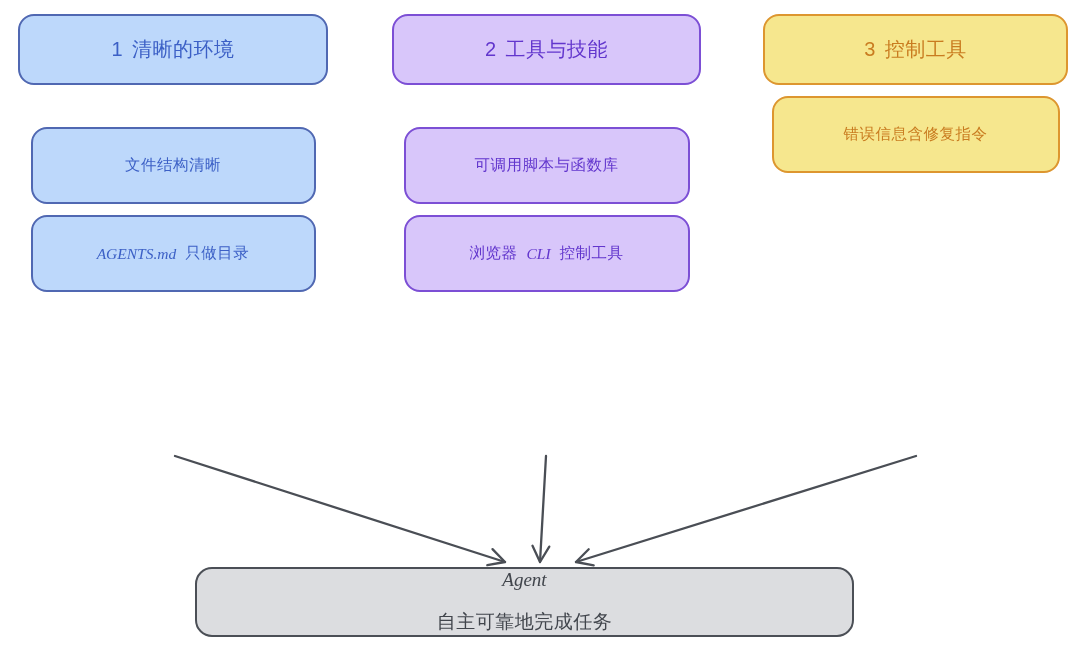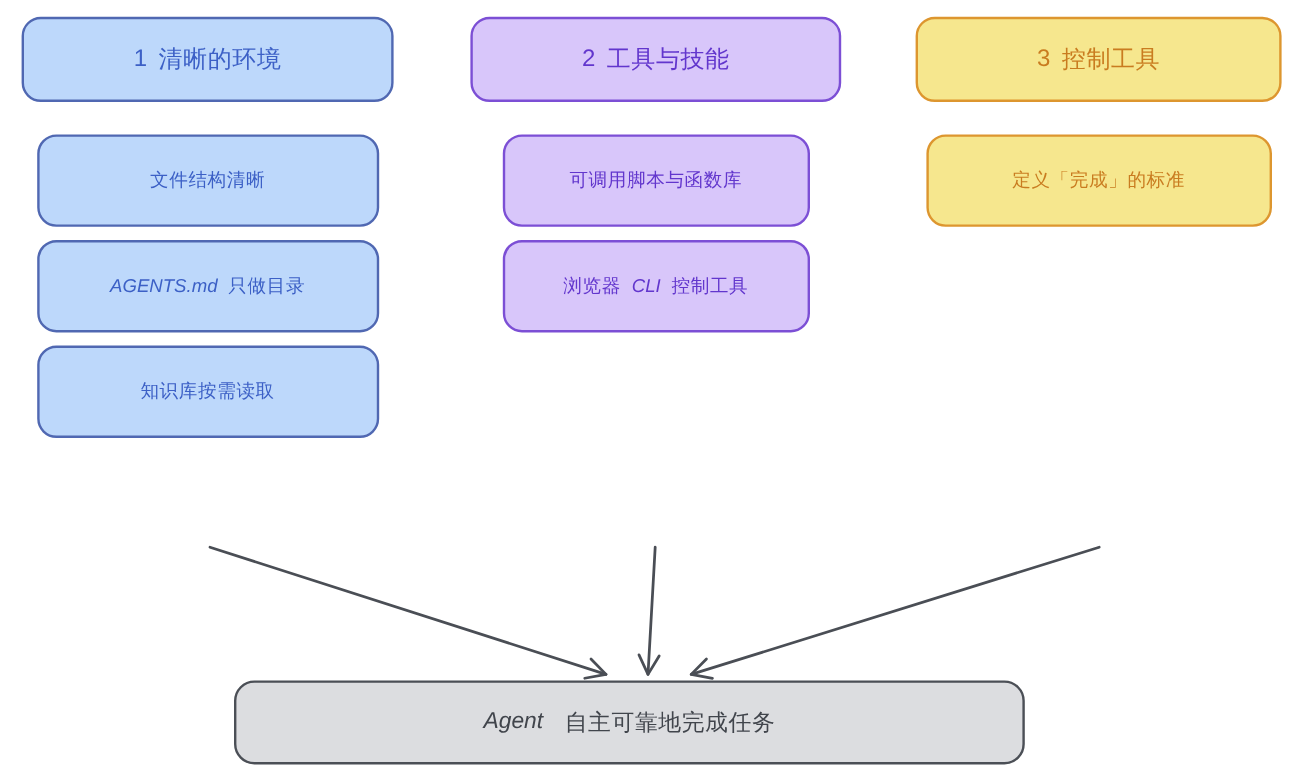--- a/index.html
+++ b/index.html
@@ -38,42 +38,43 @@
     width: 100%;
     height: 71px;
     font-size: 20px;
     font-weight: 500;
   }
   .item-box {
     height: 77px;
     margin-top: 11px;
     font-size: 15.5px;
   }
-  .item-box.first { margin-top: 27px; }
+  .item-box.first { margin-top: 42px; }
   .col1 { left: 18px;  width: 310px; }
   .col2 { left: 392px; width: 309px; }
   .col3 { left: 763px; width: 305px; }
   .col1 .item-box { width: 285px; }
-  .col2 .item-box { width: 256px; }
+  .col2 .item-box { width: 286px; }
   .col3 .item-box { width: 288px; }
   .latin {
     font-style: italic;
-    font-family: Liberation Sans, sans-serif;
+    font-family: Liberation Serif, serif;
     letter-spacing: 0;
     text-align: right;
   }
   .result-box {
     position: absolute;
     left: 195px; top: 567px;
     width: 659px; height: 70px;
     border-radius: 17px;
     font-size: 19px;
     font-weight: 500;
     gap: 18px;
     border-width: 2.5px;
+    flex-direction: column;
   }
   #arrow-layer {
     position: absolute;
     left: 0; top: 0;
     pointer-events: none;
   }
   #arrow-layer .arrow {
     stroke: var(--arrow, #4a4e55);
     stroke-width: 2.3;
     fill: none;
@@ -93,24 +94,20 @@
     </div>
     <div class="box item-box first">
       <span>文件结构清晰</span>
 
     </div>
     <div class="box item-box">
 
       <span class="latin">AGENTS.md</span>
       <span>只做目录</span>
     </div>
-    <div class="box item-box">
-      <span>知识库按需读取</span>
-
-    </div>
   </div>
 
   <div class="col col2" style="--fill: #d8c6fa; --border: #7c4fd5; --text: #6236cd;">
     <div class="box header-box">
       <span>2</span>
       <span>工具与技能</span>
     </div>
     <div class="box item-box first">
       <span>可调用脚本与函数库</span>
 
@@ -120,22 +117,22 @@
       <span class="latin">CLI</span>
       <span>控制工具</span>
     </div>
   </div>
 
   <div class="col col3" style="--fill: #f6e78e; --border: #dd962f; --text: #c97c20;">
     <div class="box header-box">
       <span>3</span>
       <span>控制工具</span>
     </div>
-    <div class="box item-box first">
-      <span>定义「完成」的标准</span>
+    <div class="box item-box">
+      <span>错误信息含修复指令</span>
 
     </div>
   </div>
 
   <svg id="arrow-layer" width="1080" height="652" viewBox="0 0 1080 652">
     <g>
       <line class="arrow" x1="175" y1="456" x2="505" y2="562"></line>
       <polyline class="arrow" points="492.5,549.1 505,562 487.3,565.2"></polyline>
     </g>
     <g>

